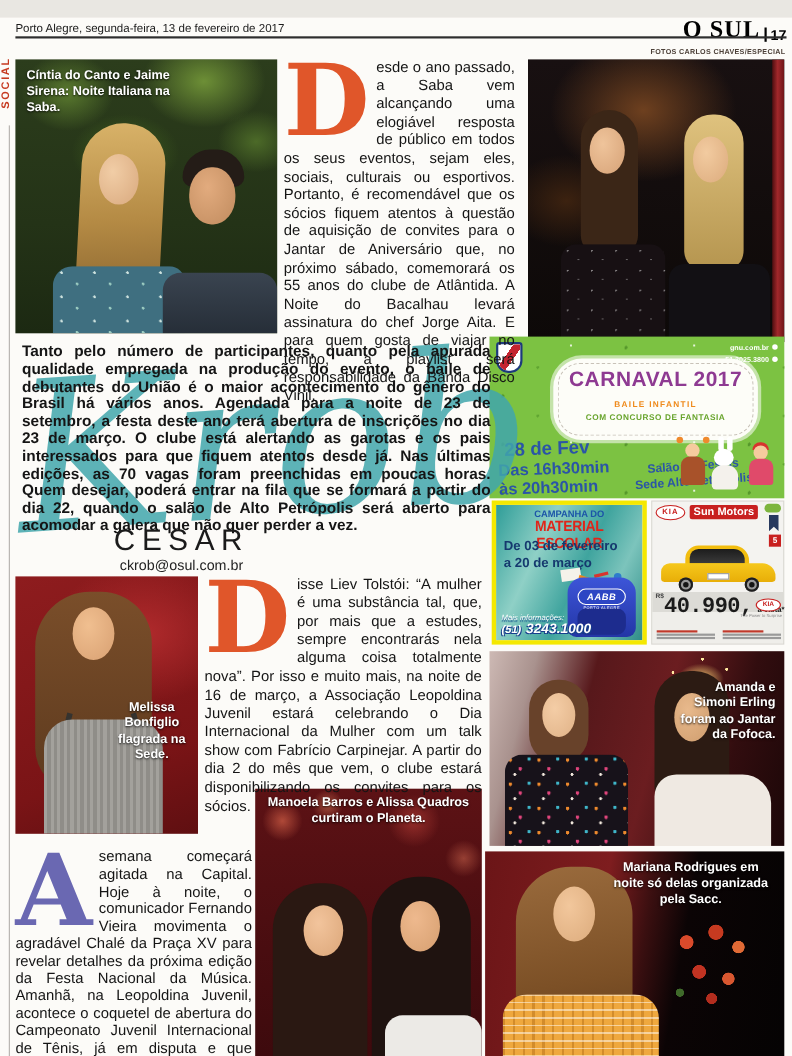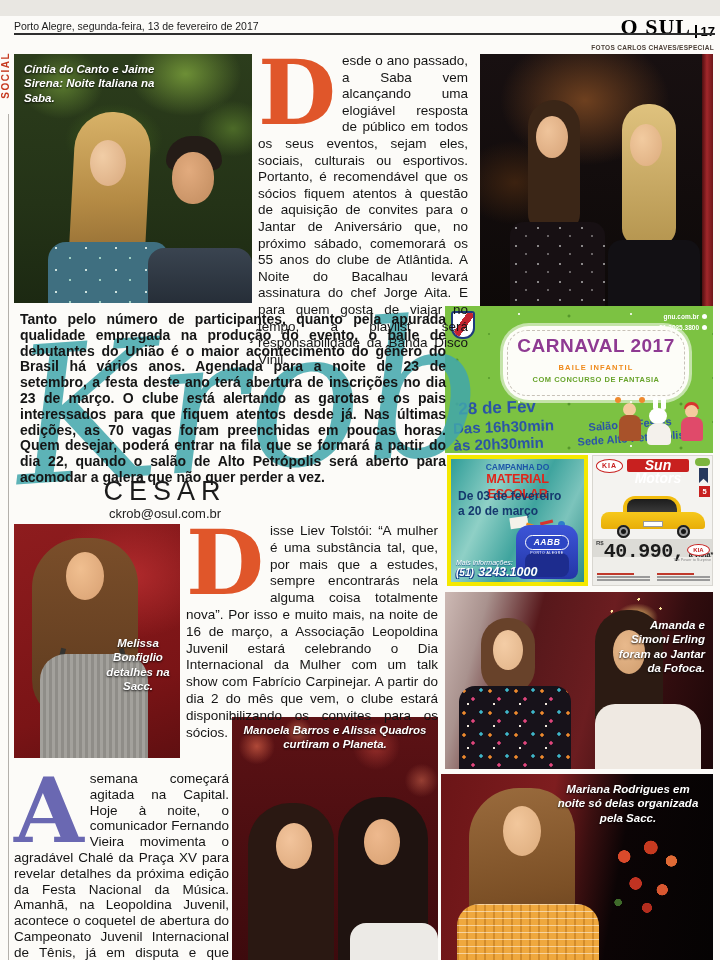--- a/index.html
+++ b/index.html
@@ -35,21 +35,21 @@
   
   .krob { position:absolute; left:14px; top:292px; z-index:2; font-family:"DejaVu Serif", serif;
           font-style:italic; font-size:190px; line-height:1; color:rgba(65,166,171,.85);
           transform:rotate(-4deg); pointer-events:none; }
   .cesar-block { position:absolute; left:62px; top:460px; width:206px; text-align:center; z-index:4; }
   .cesar-name { font-size:27px; letter-spacing:6px; color:#1b1b1b; }
   .cesar-email { font-size:13px; color:#232323; margin-top:-1px; }
 
   
   .photo { position:absolute; overflow:hidden; z-index:1; }
-  .caption { position:absolute; color:#fff; font-weight:bold; font-style:italic; font-size:11.5px;
+  .caption { position:absolute; color:#fff; font-weight:bold; font-size:11.5px;
              line-height:1.25; text-shadow:0 1px 2px rgba(0,0,0,.85); z-index:5; }
   .fig { position:absolute; }
 
   
   .photo-a { left:14px; top:38px; width:238px; height:249px;
     background:
       radial-gradient(60px 50px at 20% 12%, #5a7a2e 0%, rgba(0,0,0,0) 70%),
       radial-gradient(80px 60px at 72% 8%, #6d8f36 0%, rgba(0,0,0,0) 70%),
       radial-gradient(50px 40px at 92% 30%, #4c6a28 0%, rgba(0,0,0,0) 70%),
       radial-gradient(70px 50px at 42% 34%, #41601f 0%, rgba(0,0,0,0) 70%),
@@ -245,21 +245,21 @@
     text-shadow:1px 1px 0 #173f8c, -1px 1px 0 #173f8c; }
   .mp-area { font-size:10px; } .mp-num { font-size:12.5px; }
 
   
   .ad-kia { position:absolute; left:592px; top:439px; width:121px; height:131px; z-index:1;
     background:linear-gradient(#f4f3f0 0 64%, #dcdbd6 64% 78%, #efeeea 78% 100%); border:1px solid #d8d6d0; }
   .kia-oval { position:absolute; left:3px; top:3px; width:27px; height:14px; border:1.5px solid #c8201f;
     border-radius:50%; color:#c8201f; font-weight:bold; font-size:7px; text-align:center; line-height:11px;
     letter-spacing:1px; background:#fff; }
   .sun-bar { position:absolute; left:34px; top:3px; width:62px; height:13px; background:#c8201f; color:#fff;
-    font-weight:bold; font-style:italic; font-size:14px; text-align:center; line-height:13px; border-radius:2px; }
+    font-weight:bold; font-size:10px; text-align:center; line-height:13px; border-radius:2px; }
   .eco-pill { position:absolute; right:2px; top:2px; width:15px; height:8px; background:#7db53e; border-radius:4px; }
   .ribbon { position:absolute; right:4px; top:12px; width:9px; height:15px; background:#27395e;
     clip-path:polygon(0 0,100% 0,100% 100%,50% 72%,0 100%); }
   .five-badge { position:absolute; right:2px; top:30px; width:11px; height:11px; background:#c8201f;
     color:#fff; font-size:7.5px; font-weight:bold; text-align:center; line-height:11px; }
   .car { position:absolute; left:8px; top:40px; width:104px; height:42px; }
   .car-roof { position:absolute; left:22px; top:0; width:58px; height:20px; background:#f2bd0f; border-radius:12px 14px 0 0; }
   .car-win { position:absolute; left:26px; top:3px; width:50px; height:13px;
     background:linear-gradient(#1c1c1c,#3a3a3a); border-radius:8px 10px 0 0; }
   .car-body { position:absolute; left:0; top:16px; width:104px; height:17px;
@@ -422,21 +422,21 @@
       </div>
     </div>
   </div>
 
   <div class="photo photo-c">
     <div class="fig pc-hair"></div>
     <div class="fig pc-face"></div>
     <div class="fig pc-strap1"></div>
     <div class="fig pc-strap2"></div>
     <div class="fig pc-tank"></div>
-    <span class="caption cap-c">Melissa Bonfiglio detalhes na Sacc.</span>
+    <span class="caption cap-c">Melissa Bonfiglio flagrada na Sede.</span>
   </div>
 
   <div class="col col-tolstoi">
     <span class="dc dc-orange">D</span><span>isse Liev Tolstói: “A mulher é uma substância tal, que, por mais que a estudes, sempre encontrarás nela alguma coisa totalmente nova”. Por isso e muito mais, na noite de 16 de março, a Associação Leopoldina Juvenil estará celebrando o Dia Internacional da Mulher com um talk show com Fabrício Carpinejar. A partir do dia 2 do mês que vem, o clube estará disponibilizando os convites para os sócios.</span>
   </div>
 
   <div class="photo photo-e">
     <div class="fig pe-chand"></div>
     <div class="fig pe-hair1"></div>
     <div class="fig pe-face1"></div>

